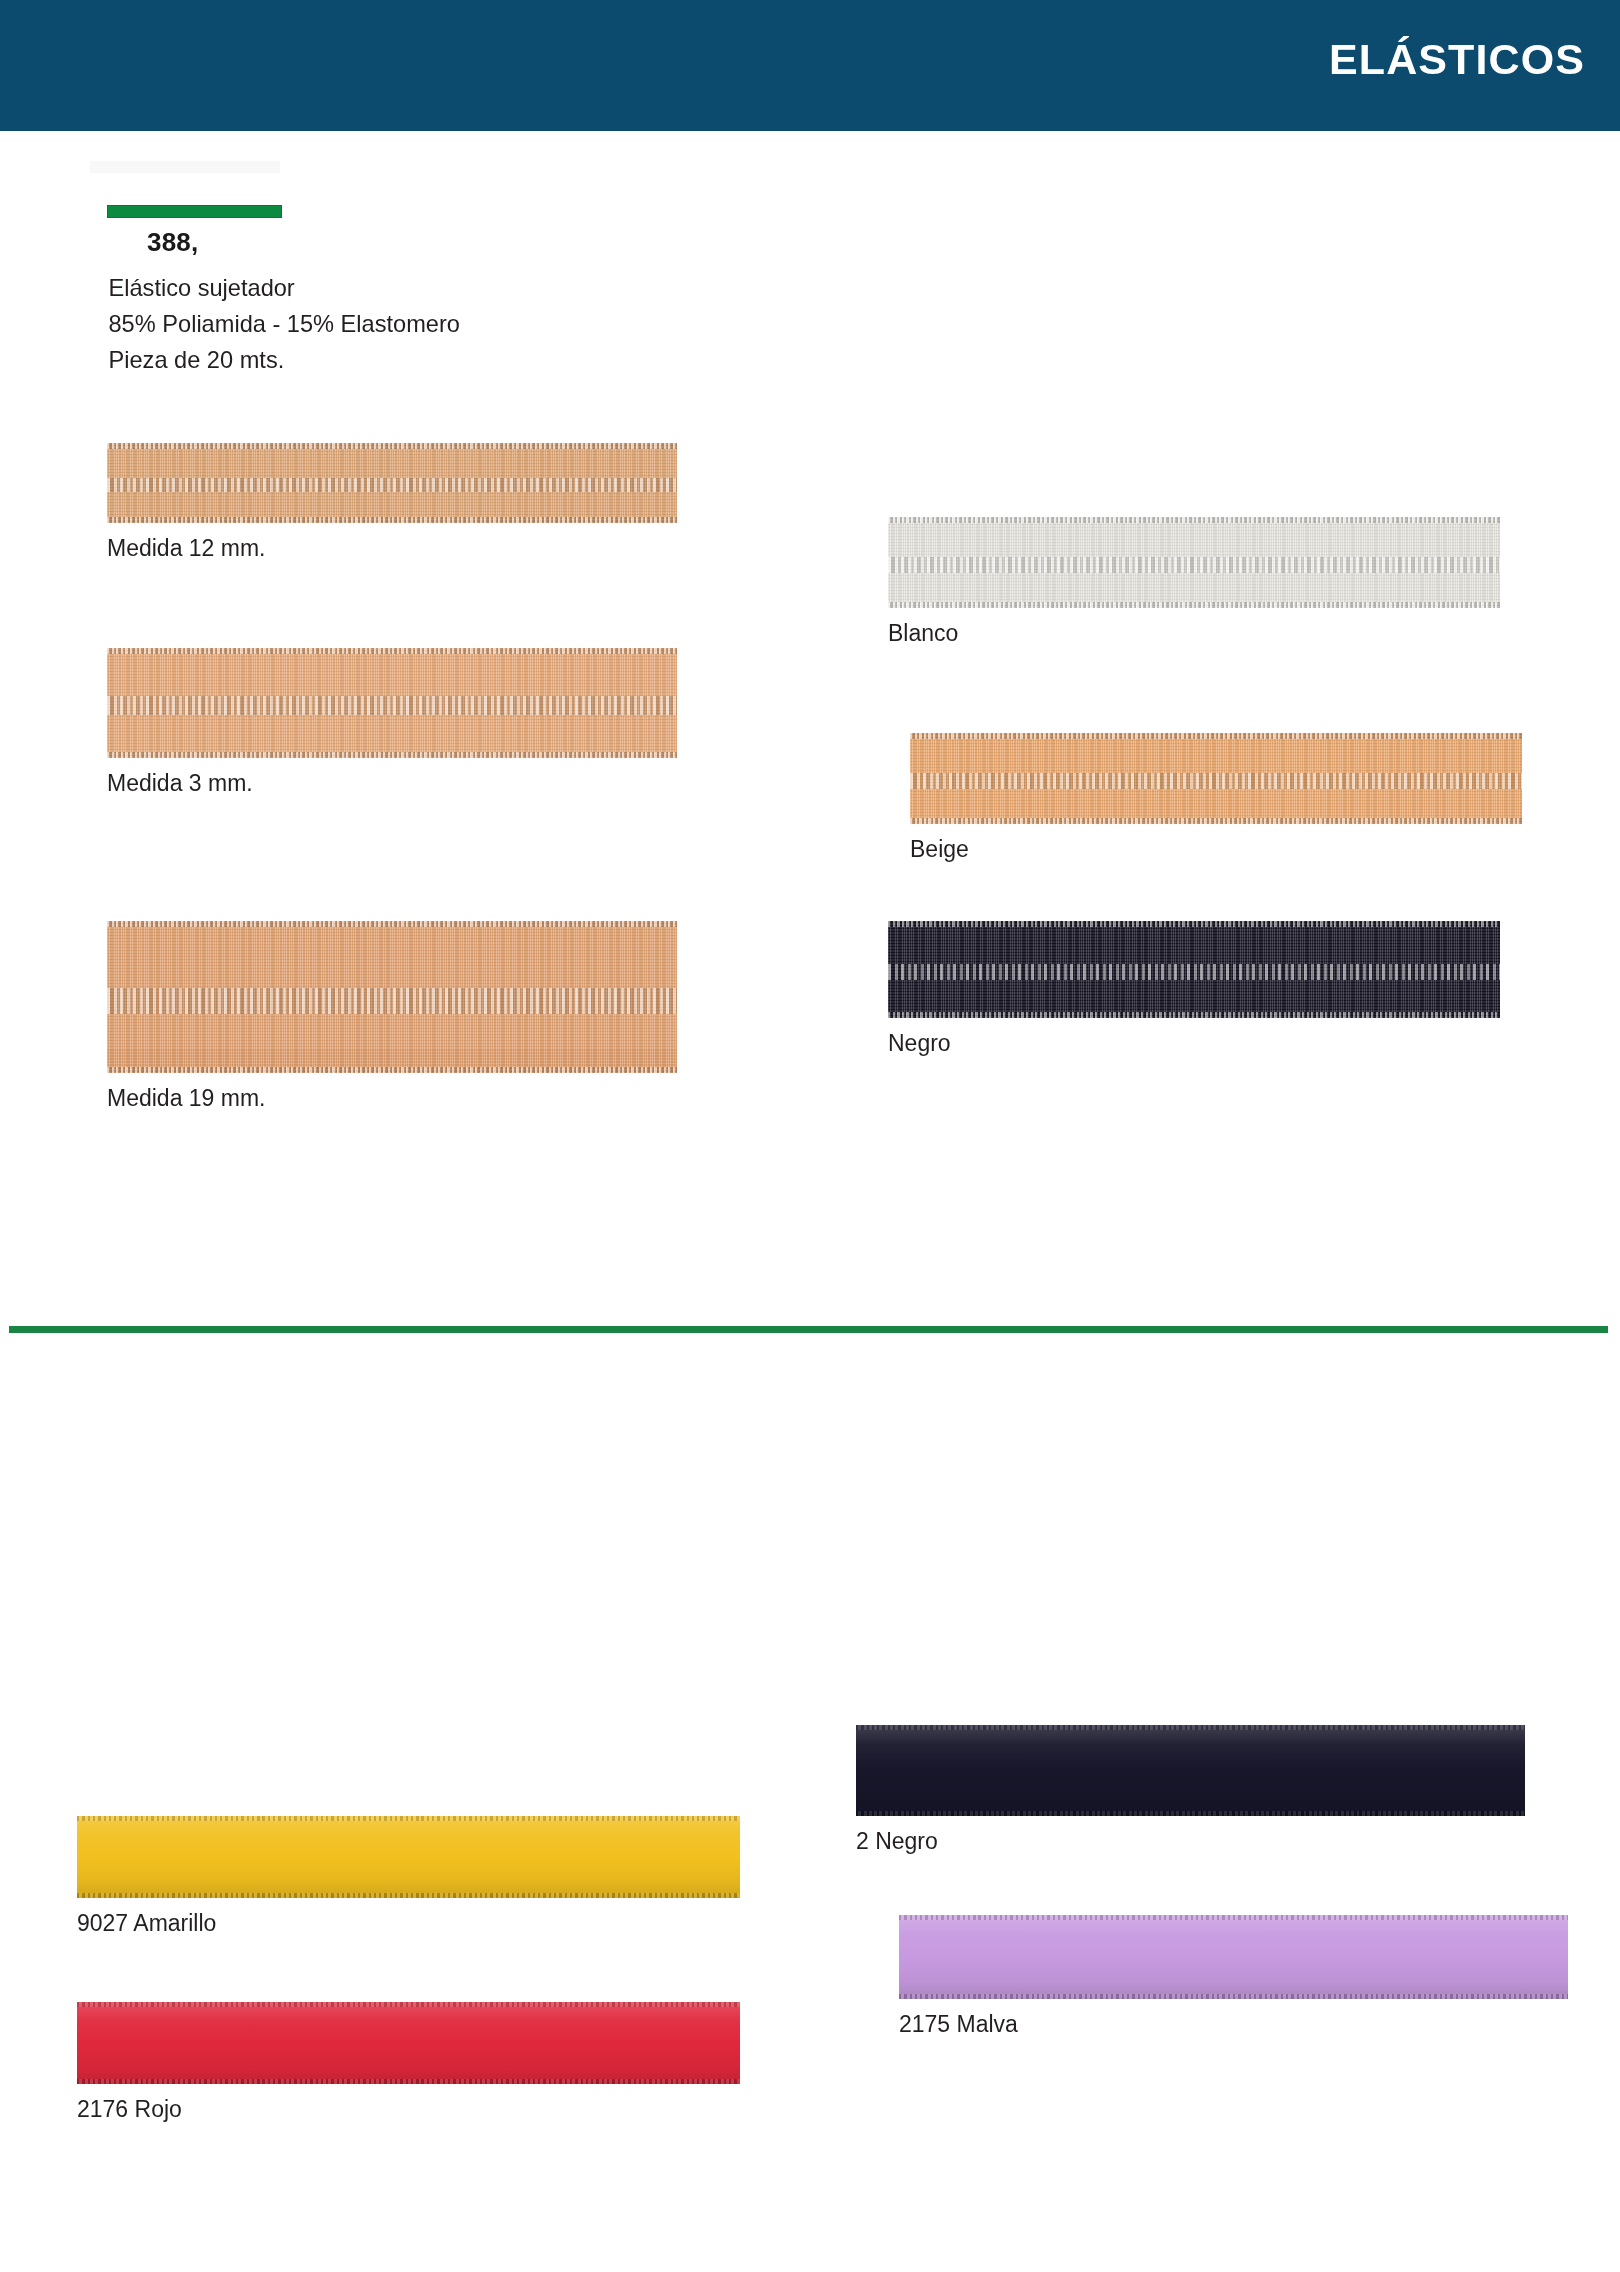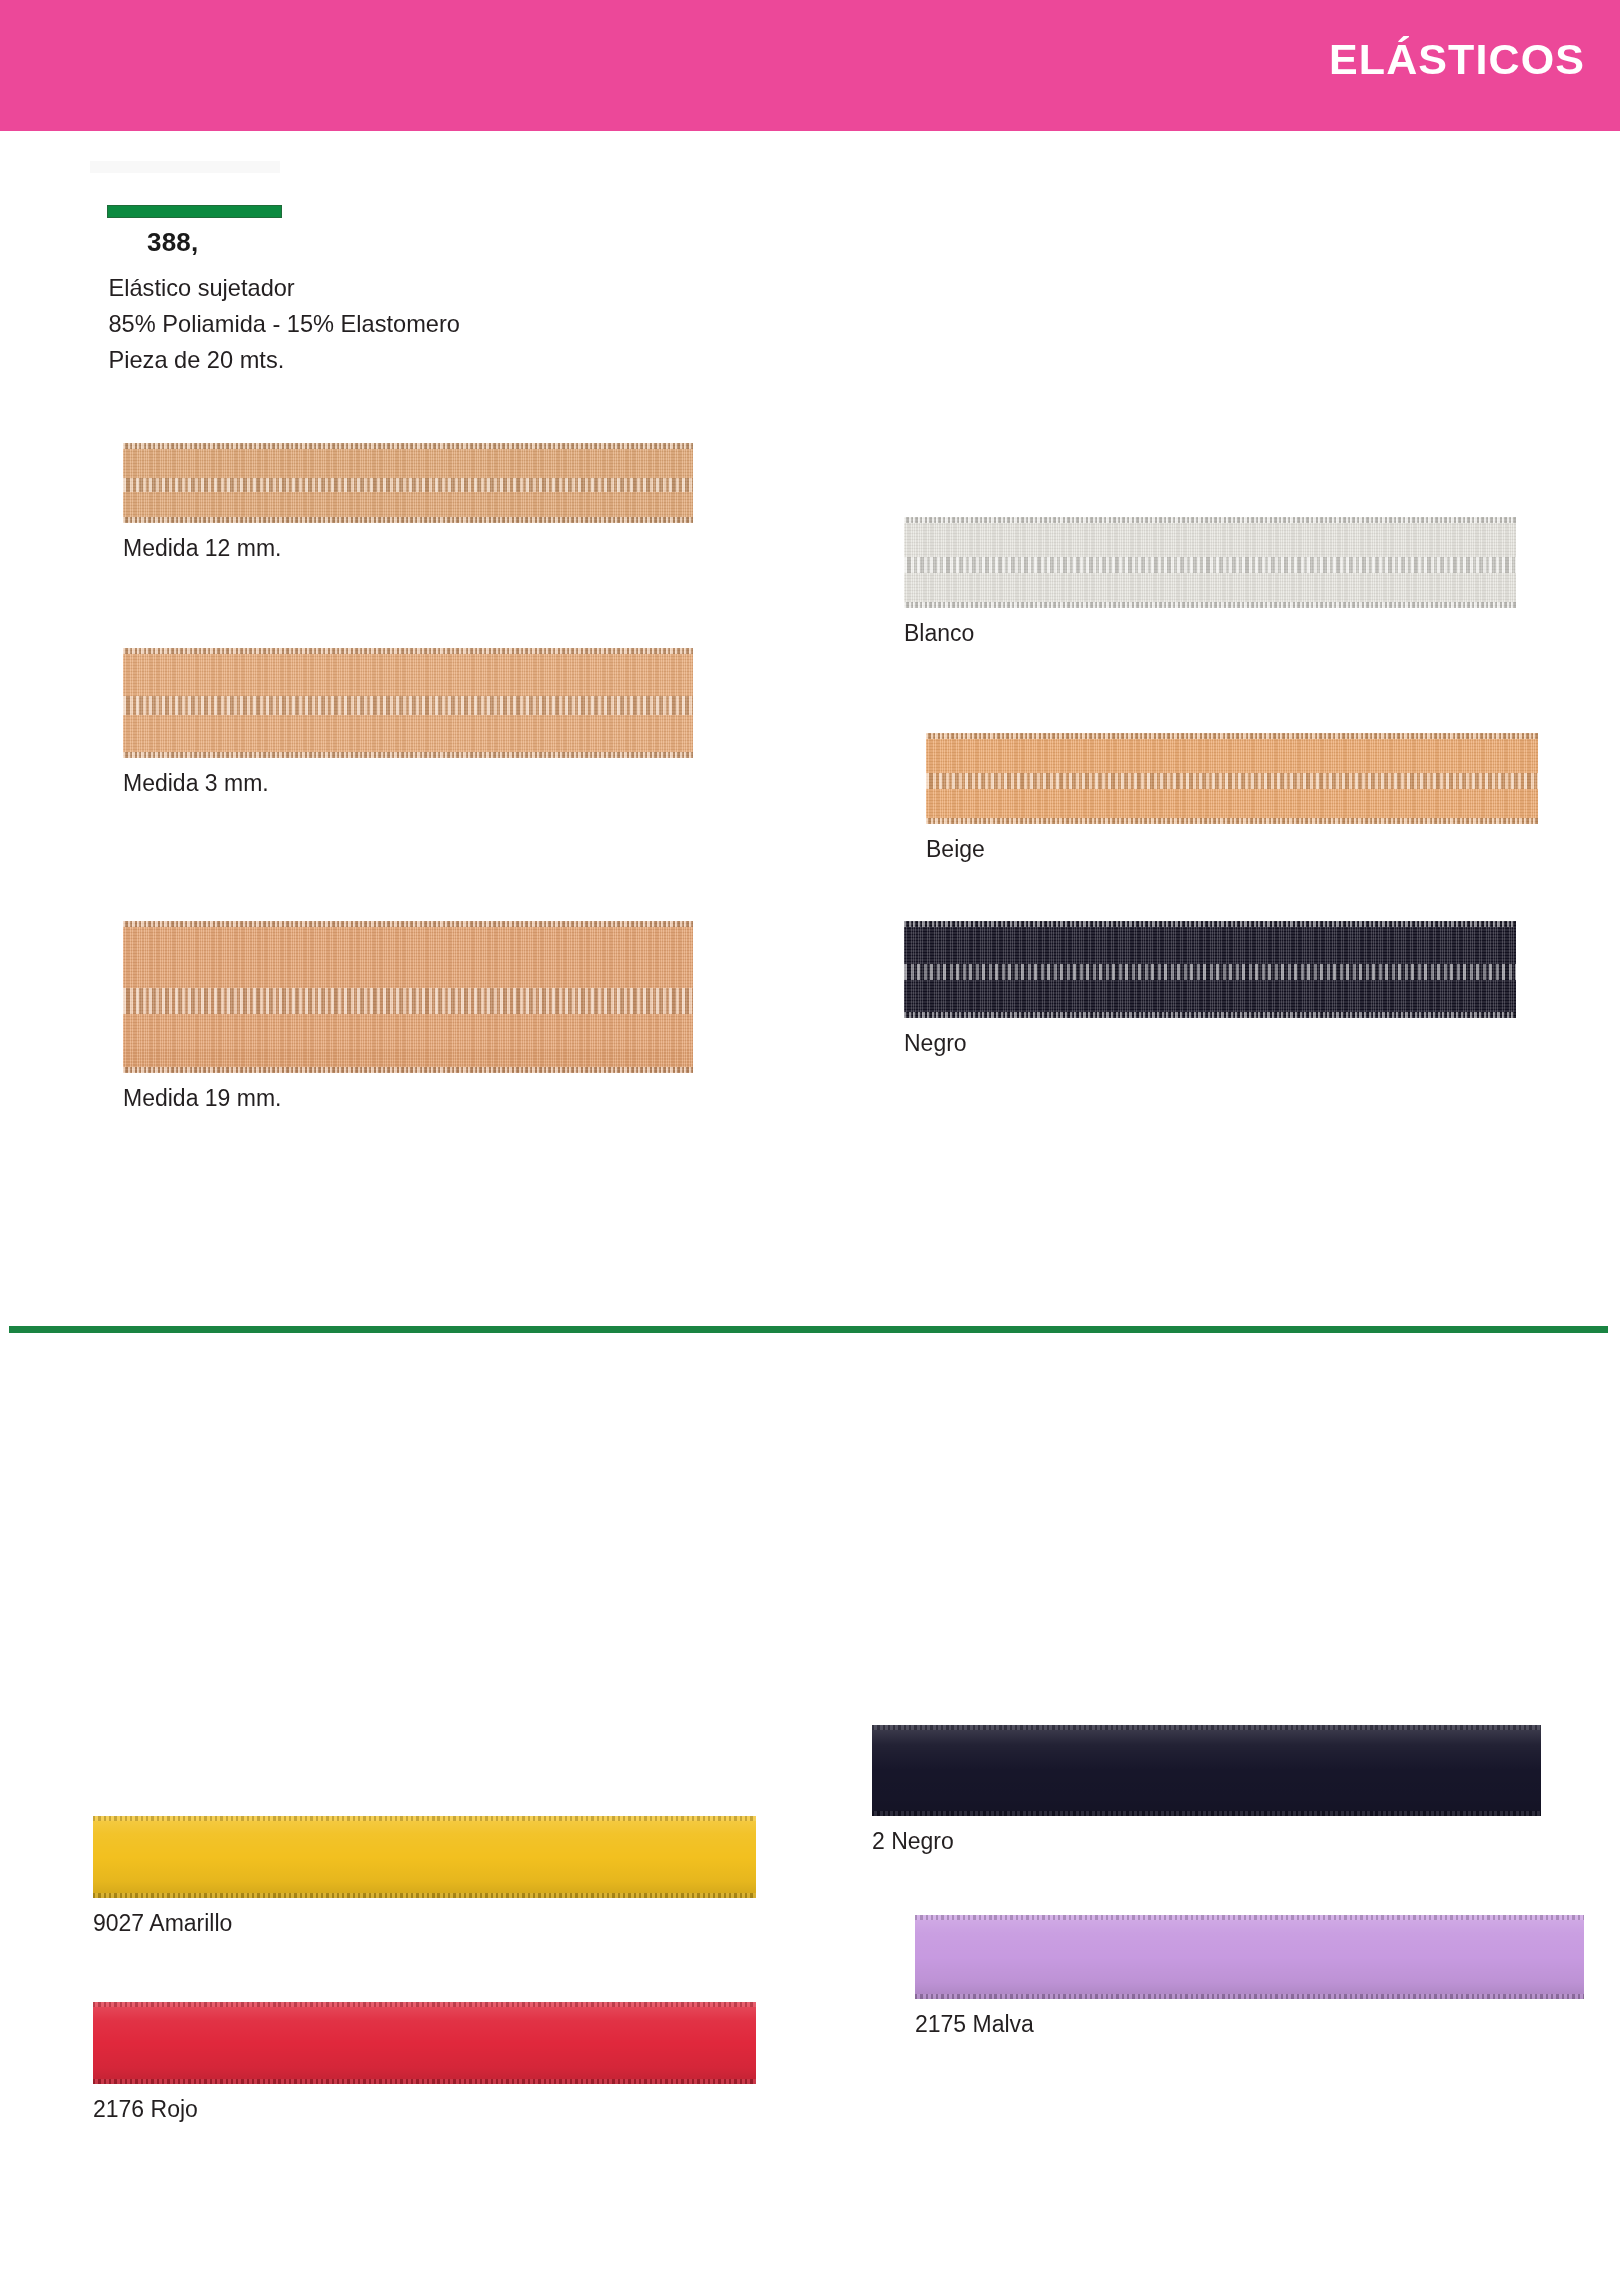--- a/index.html
+++ b/index.html
@@ -16,21 +16,21 @@
     overflow: hidden;
   }
 
   
   .header-bar {
     position: absolute;
     left: 0;
     top: 0;
     width: 1621px;
     height: 131px;
-    background: #ec4899;
+    background: #0c4a6e;
   }
   .header-title {
     position: absolute;
     right: 36px;
     top: 38px;
     font-size: 43px;
     font-weight: bold;
     letter-spacing: 1.1px;
     color: #ffffff;
     line-height: 1;
@@ -85,21 +85,21 @@
     margin-top: 13px;
     font-size: 23.6px;
     line-height: 1.52;
     color: #231f20;
     margin-left: 0;
   }
   #head-388 .head-lines { margin-left: 1.5px; }
   #head-1276 .head-lines { margin-left: 0px; }
 
   
-  .swatch-item { position: absolute; margin-left: 16px; }
+  .swatch-item { position: absolute; }
 
   .swatch {
     position: relative;
     overflow: hidden;
     background: #cccccc;
   }
 
   .swatch-label {
     margin-top: 12px;
     font-size: 23px;

